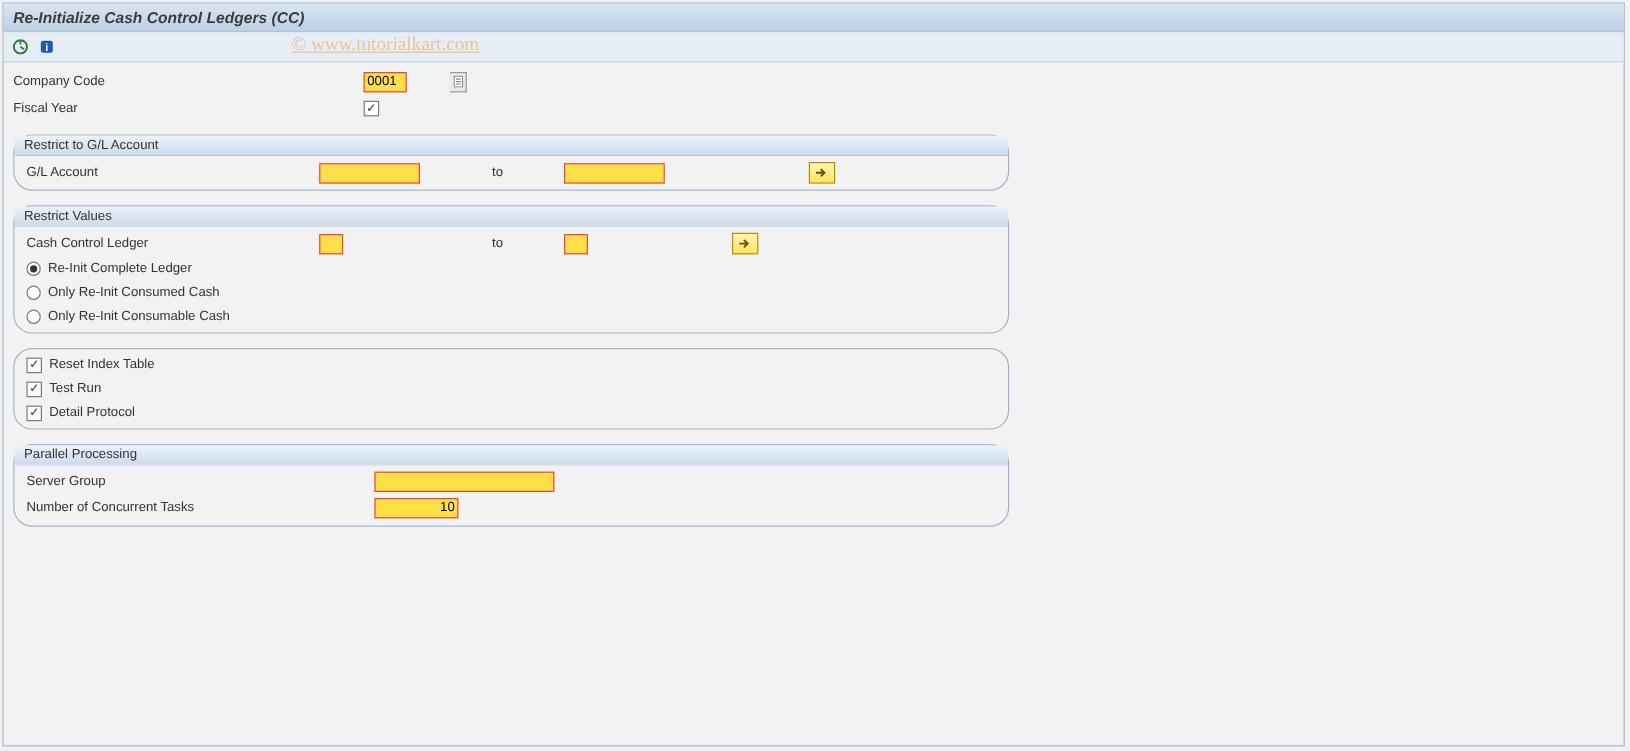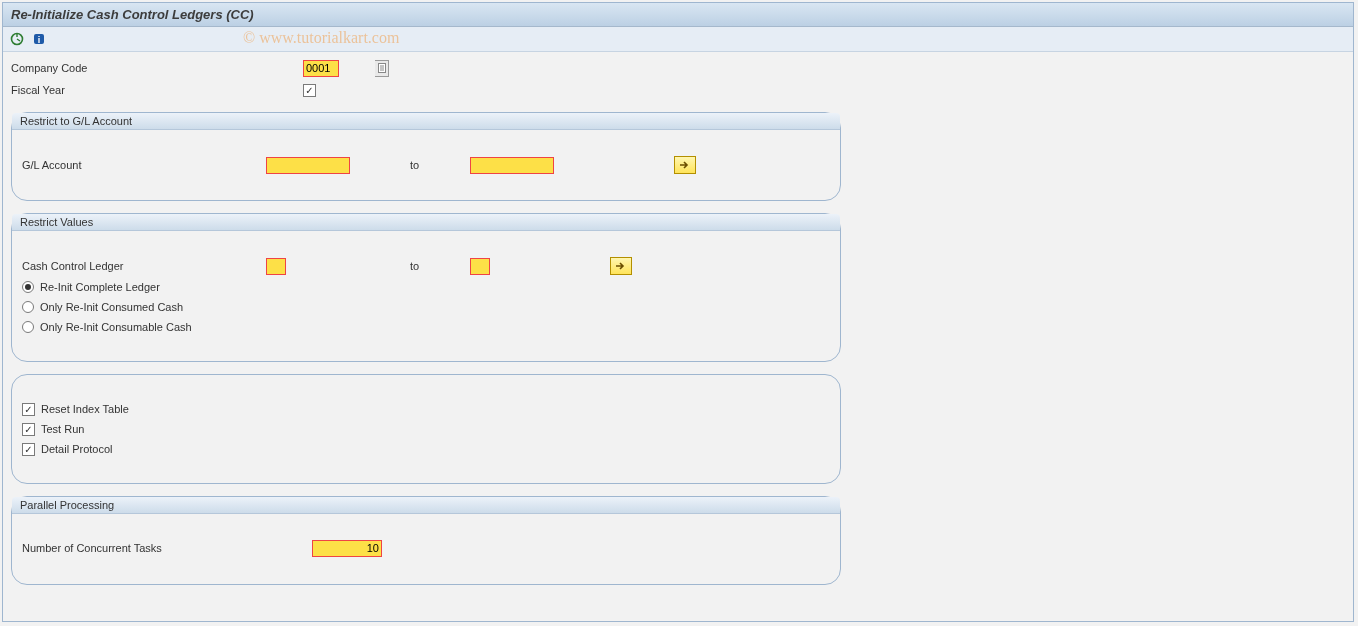--- a/index.html
+++ b/index.html
@@ -40,20 +40,21 @@
     cursor: pointer;
   }
   .watermark {
     position: absolute;
     left: 240px; top: 2px;
     color: #f0a050;
     font-size: 16px;
     font-family: Georgia, serif;
     opacity: 0.55;
     pointer-events: none;
+    text-decoration: underline;
   }
   .content { padding: 6px 8px; }
   .field-row {
     display: flex; align-items: center; height: 20px; margin-bottom: 2px; gap: 36px;
   }
   .field-label { width: 256px; }
   .input-small {
     height: 17px; border: 1px solid #ef4444; background: #fde047; font-size: 11px;
     padding: 0 2px;
   }
@@ -75,21 +76,21 @@
     background: #f2f2f2;
   }
   .group-title {
     background: linear-gradient(#ecf2f9, #cddcea);
     padding: 2px 8px;
     border-bottom: 1px solid #b5c7da;
     font-size: 11px;
     color: #333;
     border-radius: 4px 4px 0 0;
   }
-  .group-body { padding: 24px 10px; }
+  .group-body { padding: 3px 10px; }
   .range-row { display: flex; align-items: center; height: 22px; }
   .range-label { width: 244px; }
   .range-to { width: 120px; padding-left: 60px; }
   .more-btn {
     width: 22px; height: 18px;
     background: linear-gradient(#fff6b0, #ffe45a);
     border: 1px solid #b38f00;
     display: inline-flex; align-items: center; justify-content: center;
     cursor: pointer; margin-left: 120px;
   }
@@ -208,20 +209,24 @@
           <span class="checkbox">✓</span>
           <span>Detail Protocol</span>
         </div>
       </div>
     </div>
 
     <div class="group">
       <div class="group-title">Parallel Processing</div>
       <div class="group-body">
         <div class="field-row">
+          <span class="field-label" style="width:254px">Server Group</span>
+          <input class="input-small" style="width: 150px;" value="">
+        </div>
+        <div class="field-row">
           <span class="field-label" style="width:254px">Number of Concurrent Tasks</span>
           <input class="input-small num-right" style="width: 70px;" value="10">
         </div>
       </div>
     </div>
 
   </div>
 </div>
 
 </body></html>

